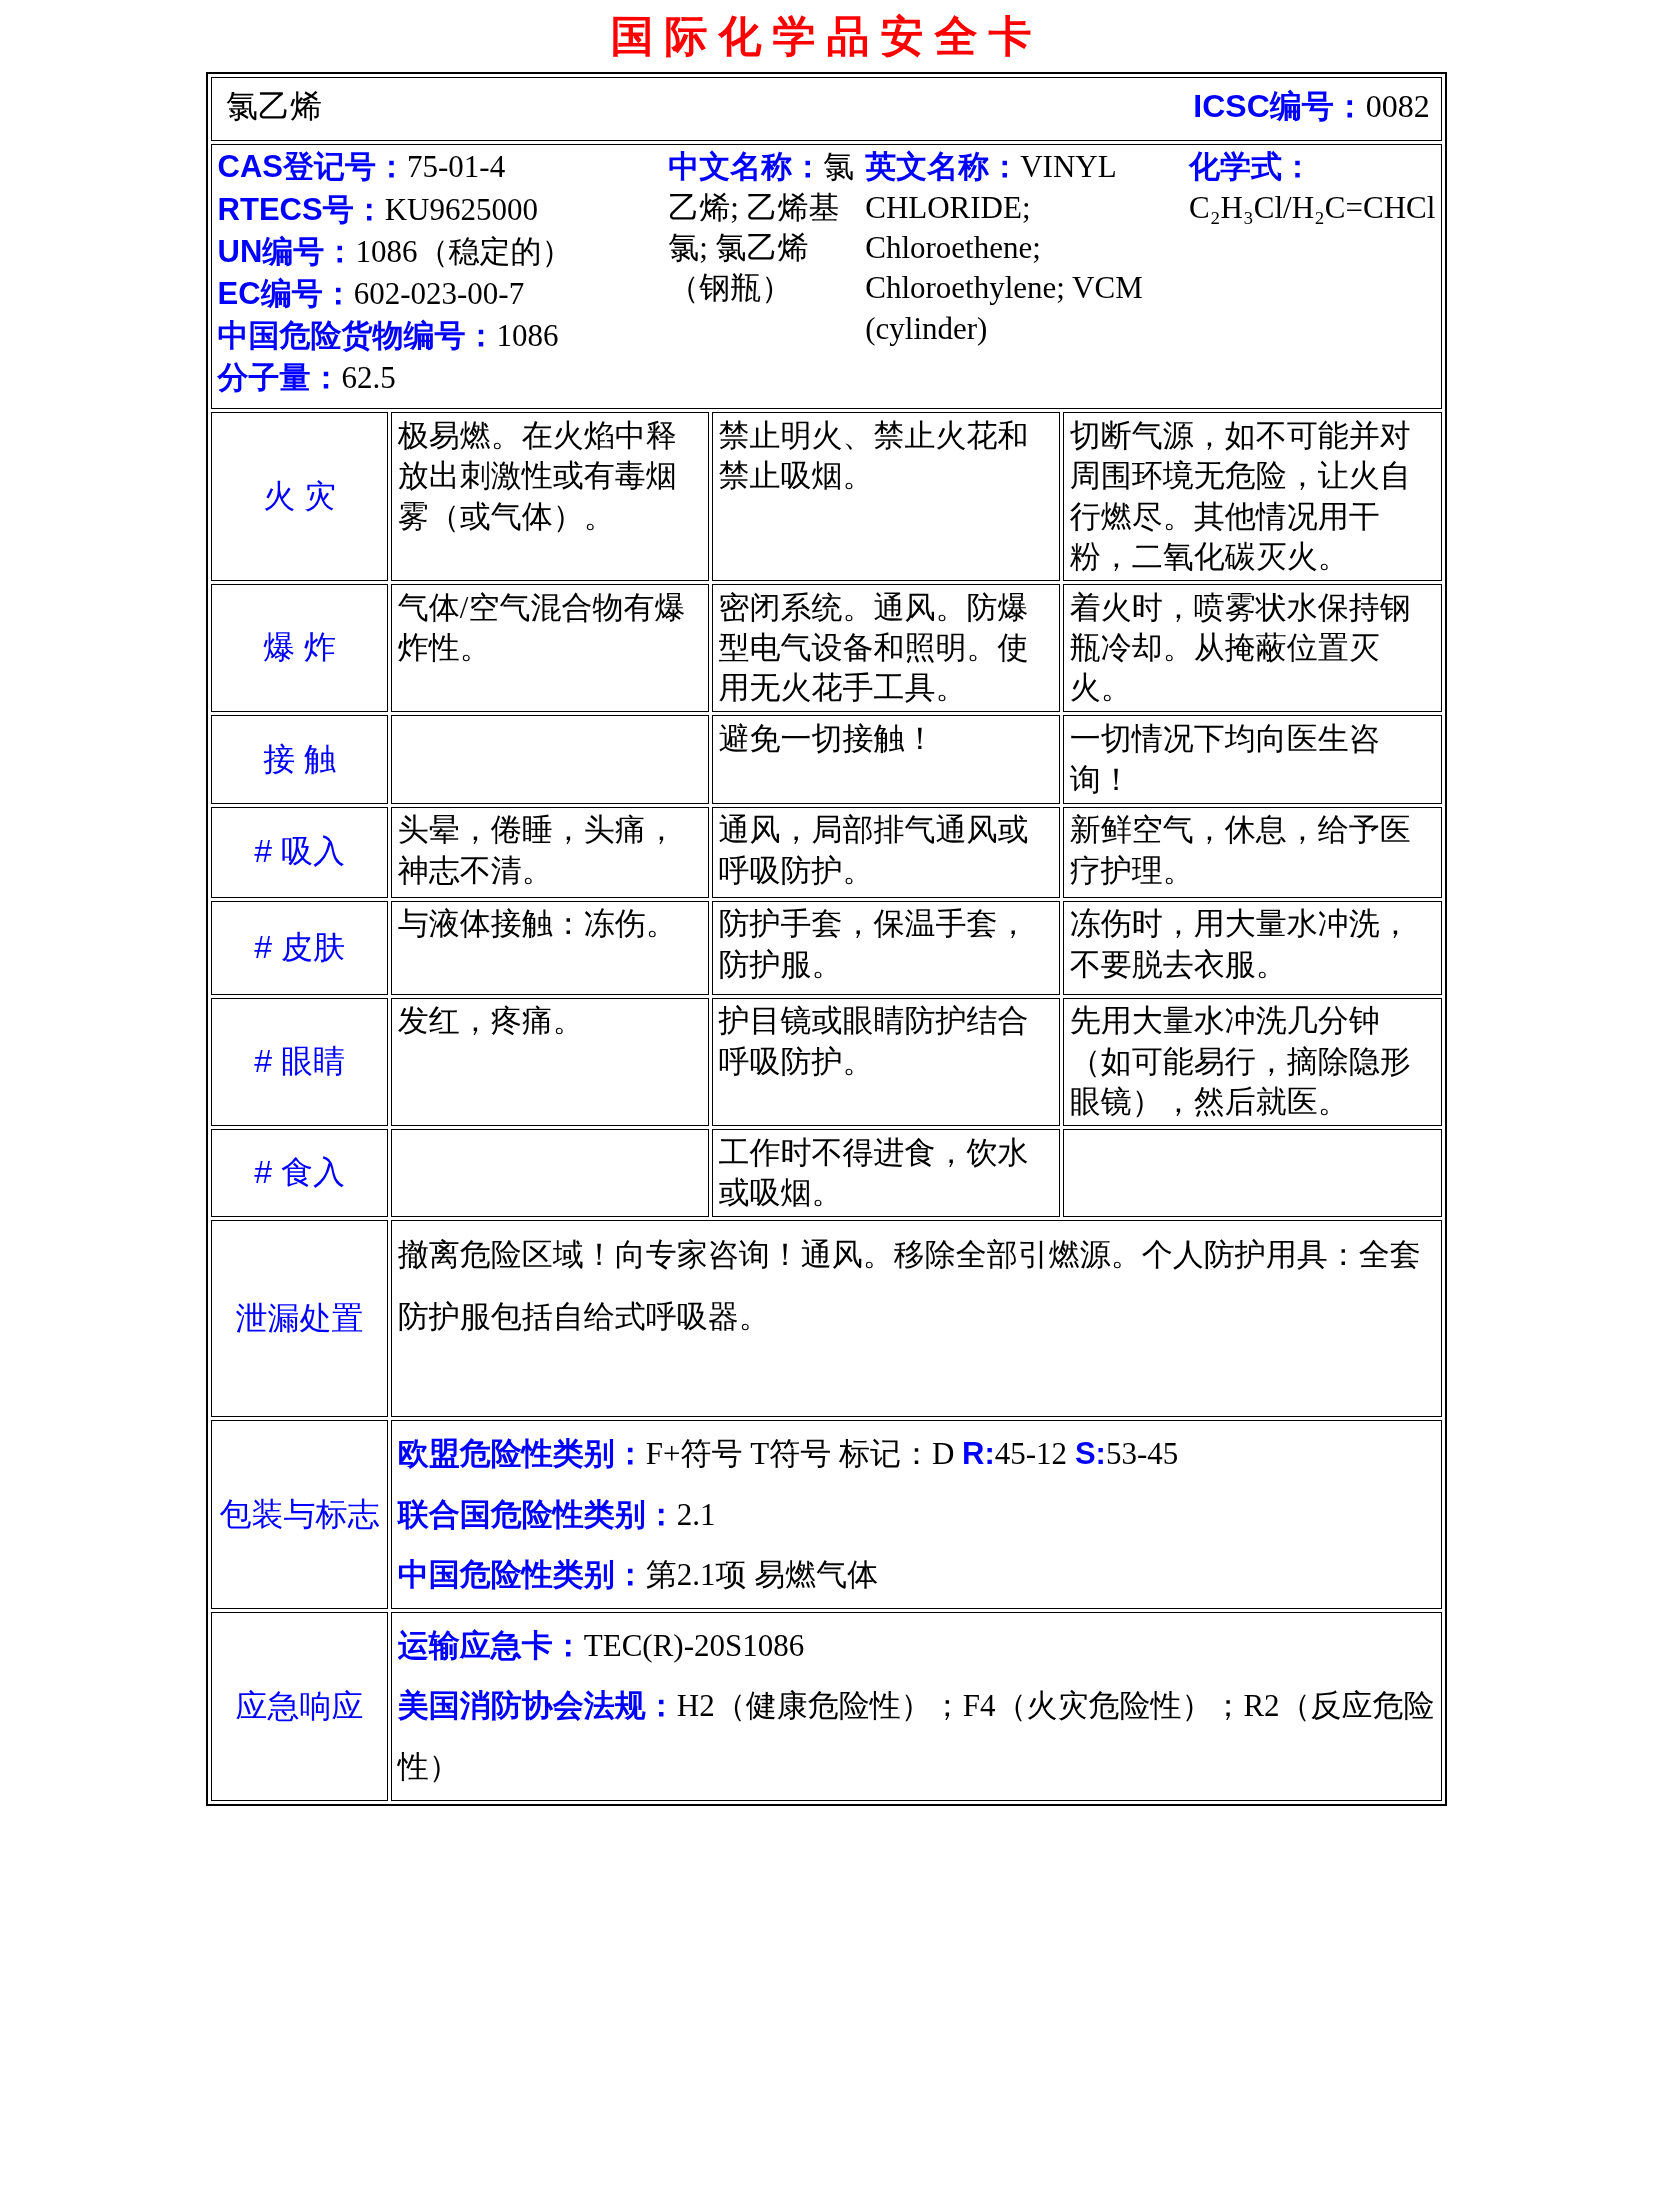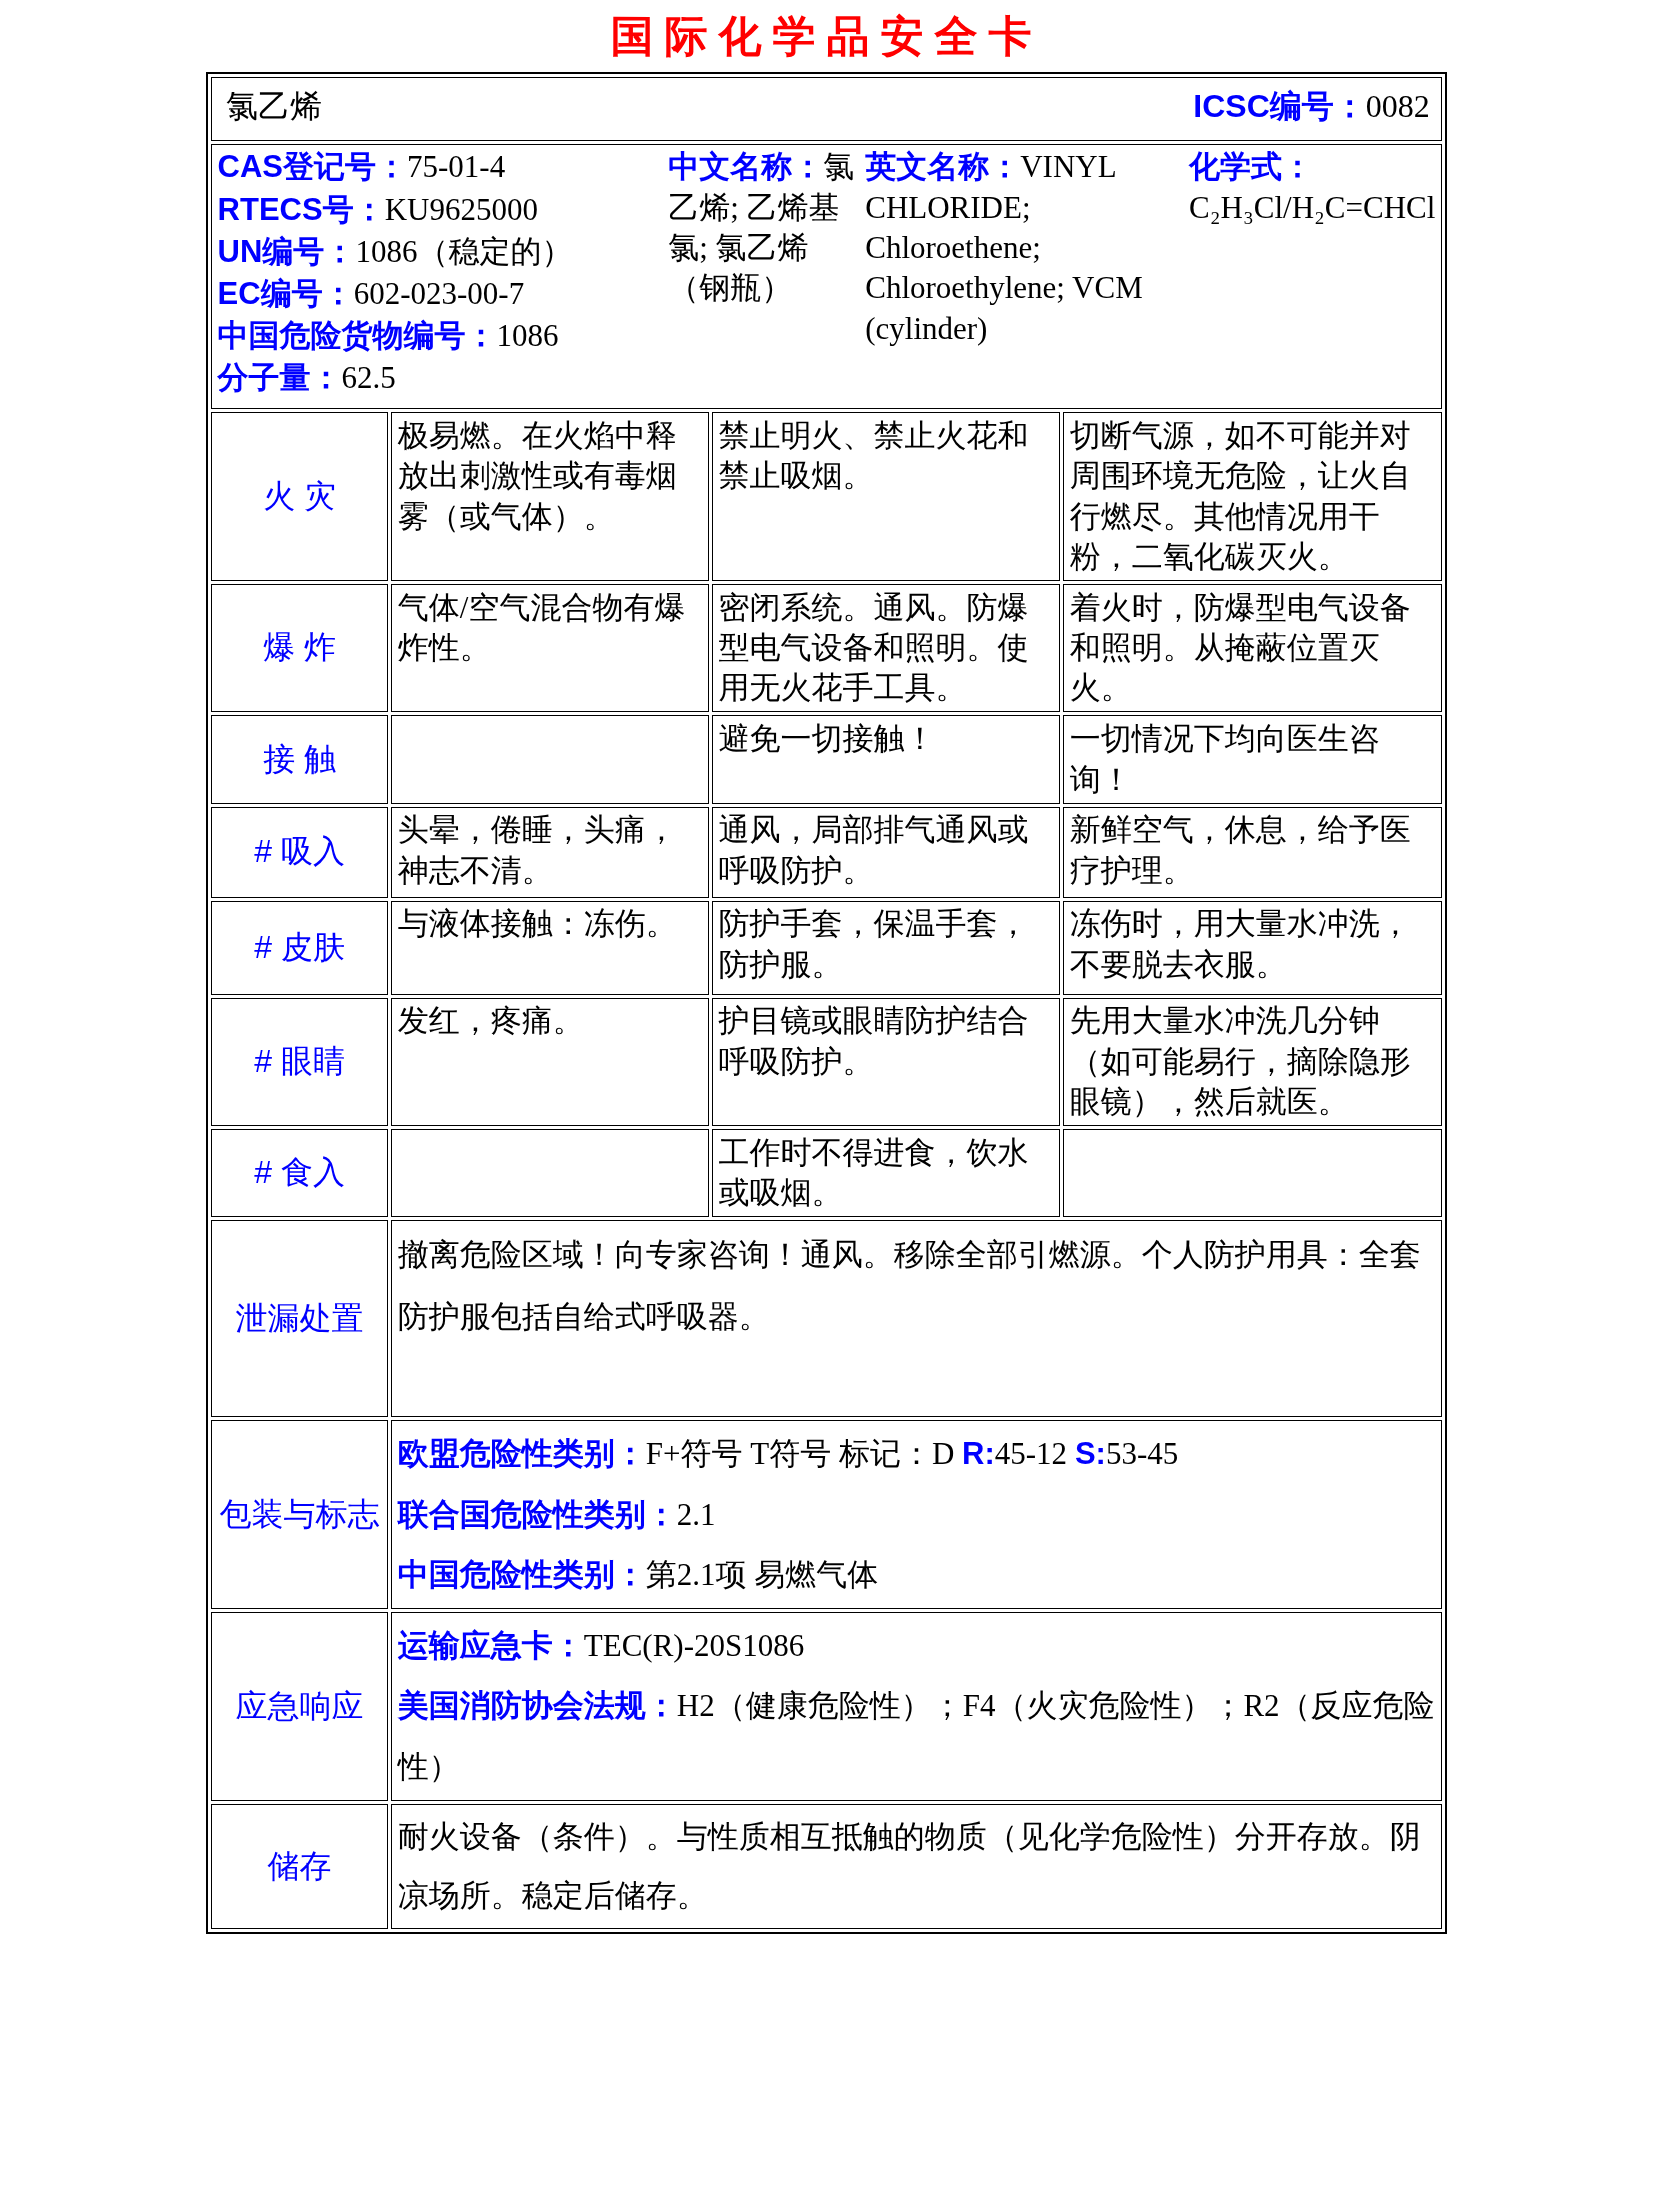--- a/index.html
+++ b/index.html
@@ -86,21 +86,21 @@
     <td class="rowlabel" style="height:146px">火 灾</td>
     <td>极易燃。在火焰中释放出刺激性或有毒烟雾（或气体）。</td>
     <td>禁止明火、禁止火花和禁止吸烟。</td>
     <td>切断气源，如不可能并对周围环境无危险，让火自行燃尽。其他情况用干粉，二氧化碳灭火。</td>
   </tr>
 
   <tr>
     <td class="rowlabel" style="height:120px">爆 炸</td>
     <td>气体/空气混合物有爆炸性。</td>
     <td>密闭系统。通风。防爆型电气设备和照明。使用无火花手工具。</td>
-    <td>着火时，防爆型电气设备和照明。从掩蔽位置灭火。</td>
+    <td>着火时，喷雾状水保持钢瓶冷却。从掩蔽位置灭火。</td>
   </tr>
 
   <tr>
     <td class="rowlabel" style="height:71px">接 触</td>
     <td></td>
     <td>避免一切接触！</td>
     <td>一切情况下均向医生咨询！</td>
   </tr>
 
   <tr>
@@ -156,20 +156,16 @@
     <td colspan="3" class="wide2">
       <div>
         <span class="blue">运输应急卡：</span><span class="blk">TEC(R)-20S1086</span>
       </div>
       <div>
         <span class="blue">美国消防协会法规：</span><span class="blk">H2（健康危险性）；F4（火灾危险性）；R2（反应危险性）</span>
       </div>
     </td>
   </tr>
 
-  <tr>
-    <td class="rowlabel" style="height:98px">储存</td>
-    <td colspan="3" class="stor">耐火设备（条件）。与性质相互抵触的物质（见化学危险性）分开存放。阴凉场所。稳定后储存。</td>
-  </tr>
 
 </tbody>
   </table>
 
 
 </body></html>

